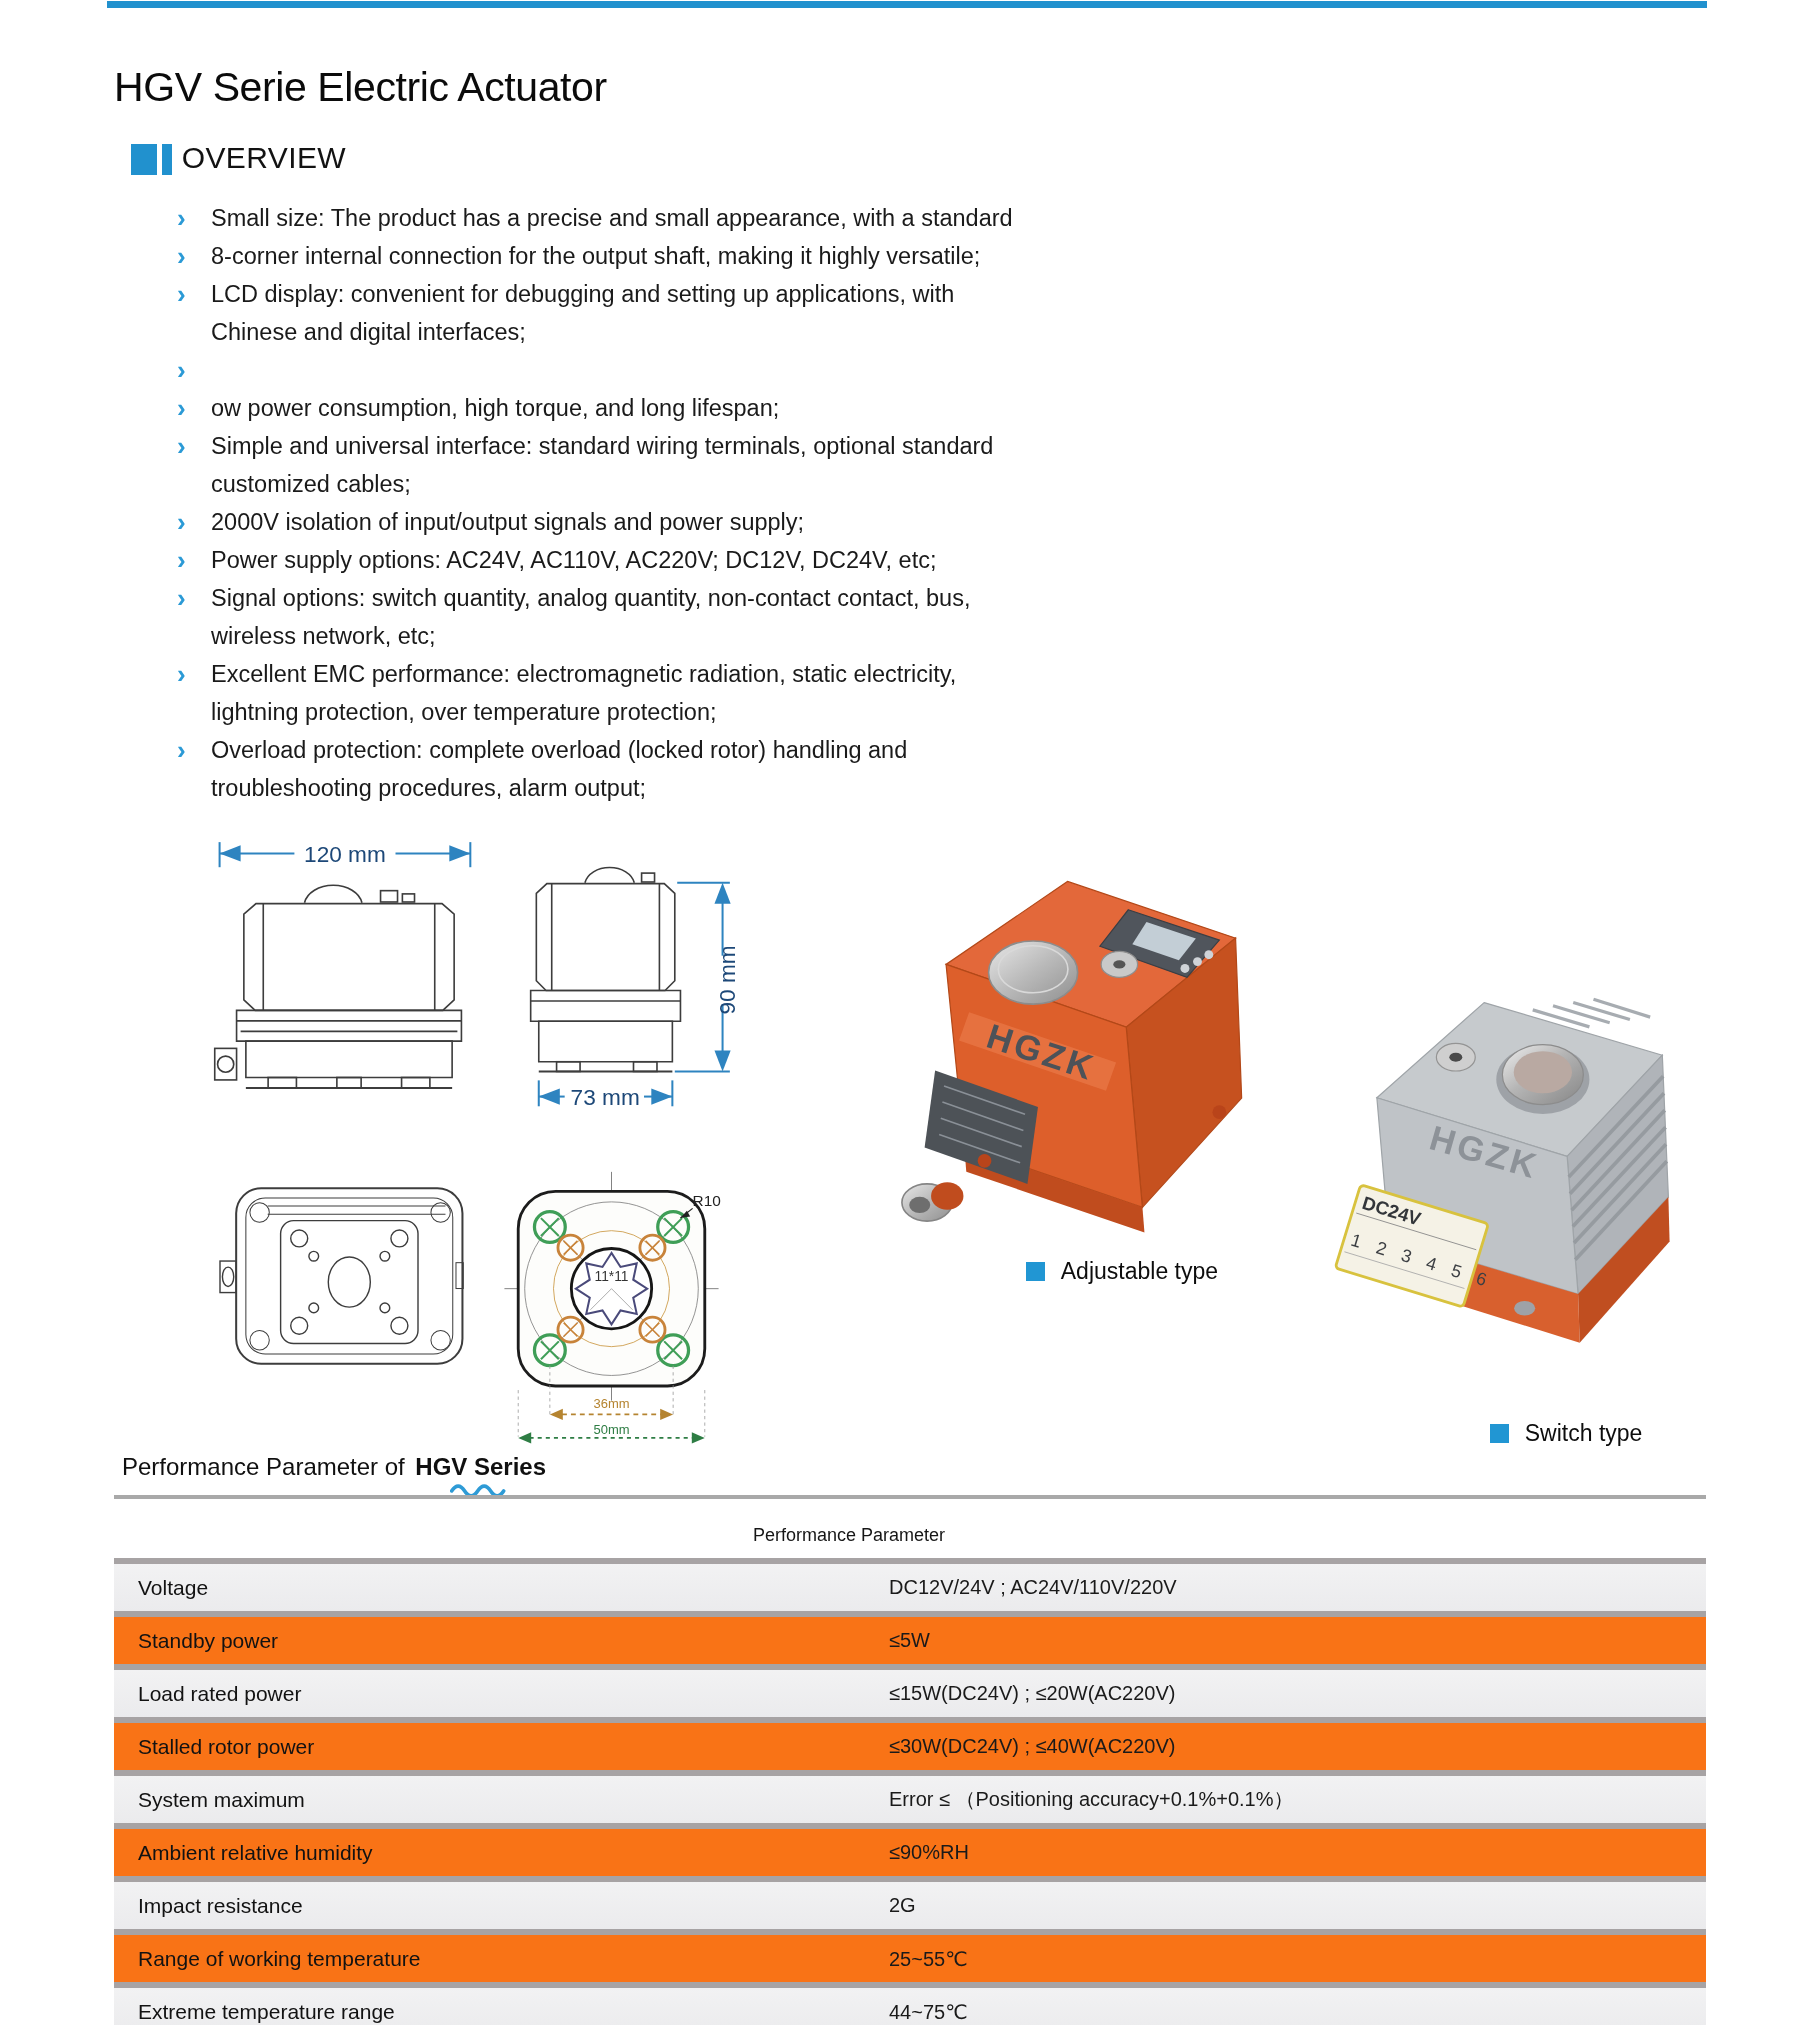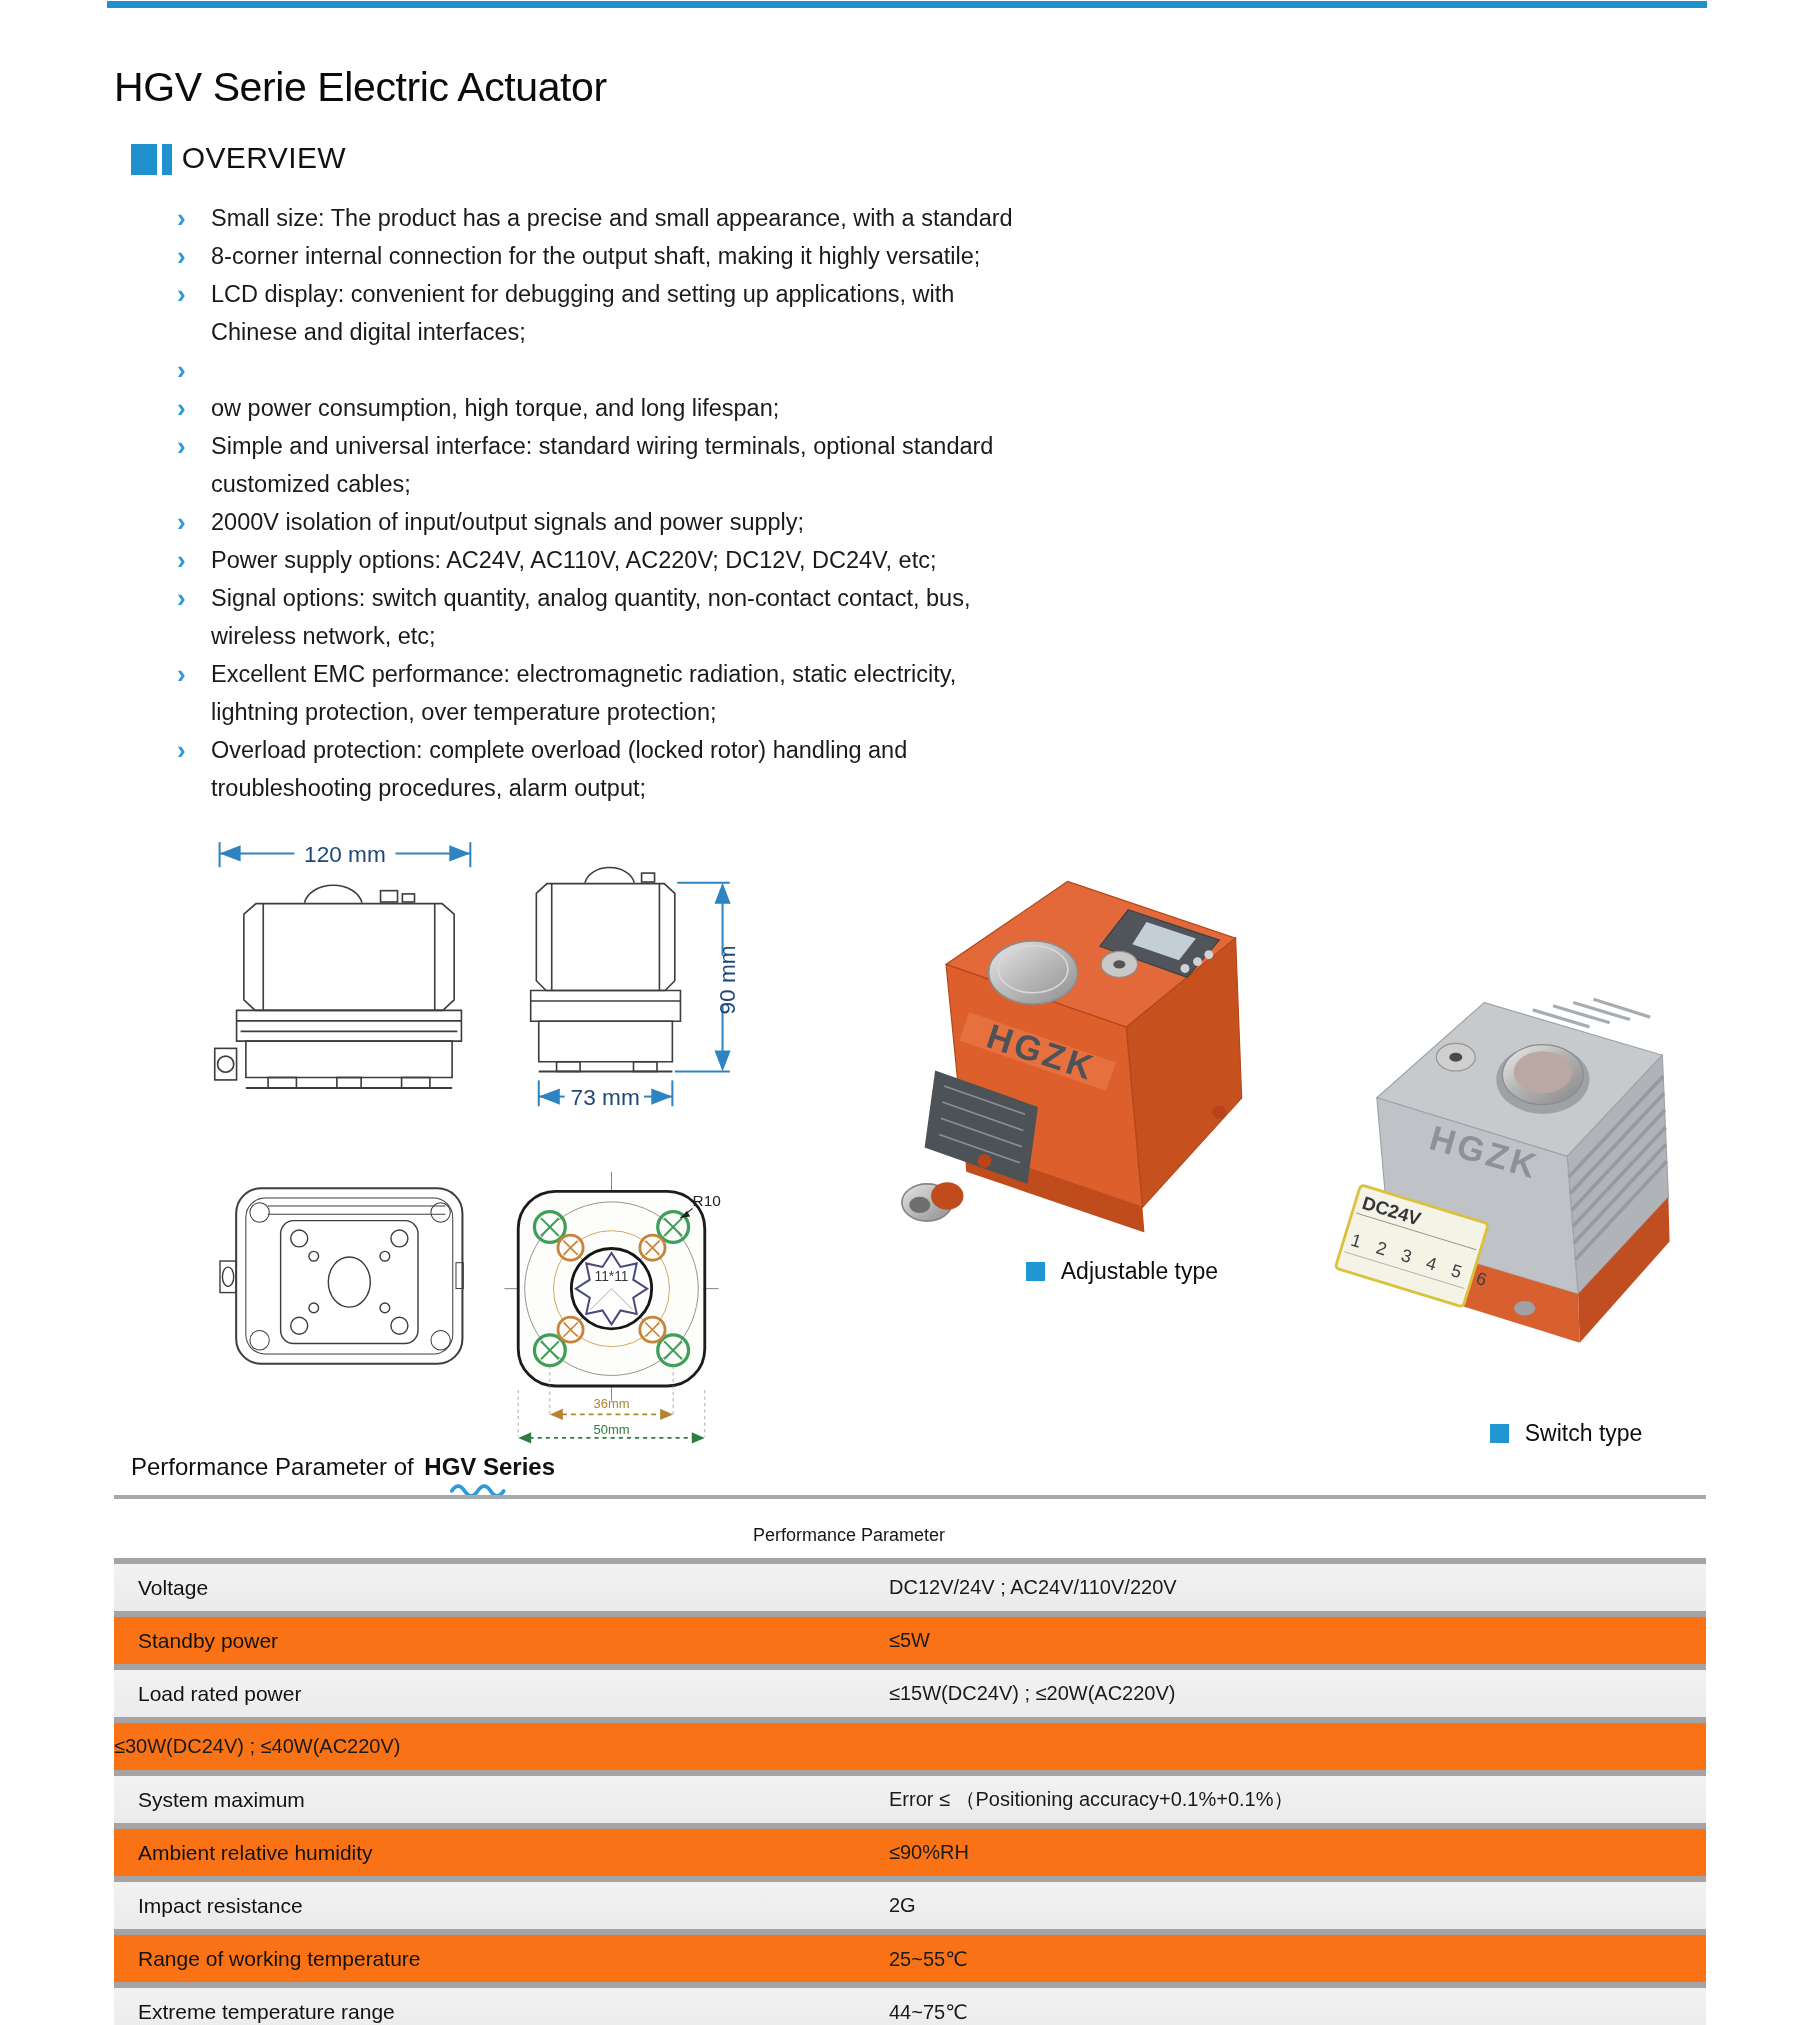--- a/index.html
+++ b/index.html
@@ -32,21 +32,21 @@
   svg text{font-family:"Liberation Sans","DejaVu Sans",sans-serif;}
   .dimtxt{fill:#1d4878;font-size:56px;}
   .draw-stroke{stroke:#3d3d3d;fill:none;}
 
   
   .prod-label{display:flex;align-items:center;}
   .prod-sq{width:19.4px;height:19.4px;background:#2196d3;}
   .prod-label span{margin-left:15.4px;font-size:23px;color:#0d0d0d;}
 
   
-  #perf-heading{left:131px;top:1453px;font-size:24px;color:#101010;}
+  #perf-heading{left:122px;top:1453px;font-size:24px;color:#101010;}
   #perf-heading b{margin-left:10.5px;}
   #squiggle{left:450px;top:1482px;}
 
   #rule{left:114px;top:1495px;width:1592px;height:3.6px;background:#a9a9a9;}
 
   
   #table{left:114px;top:1513px;width:1592px;}
   #table-header{height:45px;display:flex;align-items:center;justify-content:center;}
   #table-header span{font-size:18px;color:#161616;margin-right:122px;}
   .t-row{height:53px;box-sizing:border-box;border-top:6.5px solid #a7a3a4;display:flex;align-items:center;}
@@ -424,20 +424,21 @@
     <div class="t-label">Standby power</div>
     <div class="t-value">≤5W</div>
   </div>
 
   <div class="t-row gray">
     <div class="t-label">Load rated power</div>
     <div class="t-value">≤15W(DC24V) ; ≤20W(AC220V)</div>
   </div>
 
   <div class="t-row white">
+    <div class="t-label">Stalled rotor power</div>
     <div class="t-value">≤30W(DC24V) ; ≤40W(AC220V)</div>
   </div>
 
   <div class="t-row gray">
     <div class="t-label">System maximum</div>
     <div class="t-value">Error ≤ （Positioning accuracy+0.1%+0.1%）</div>
   </div>
 
   <div class="t-row white">
     <div class="t-label">Ambient relative humidity</div>

